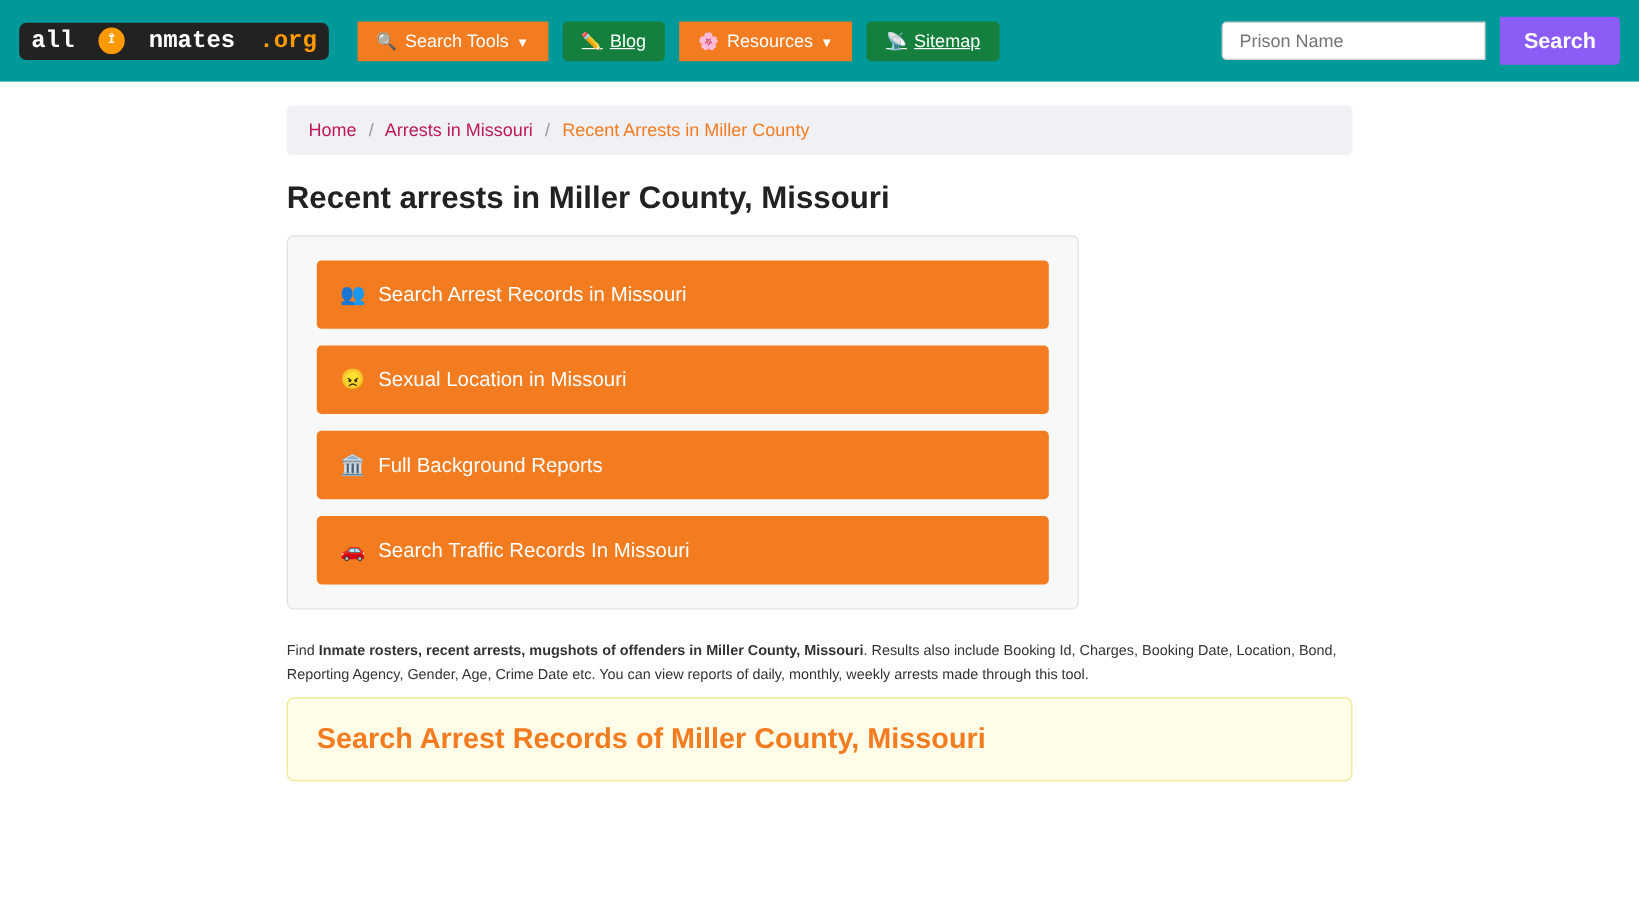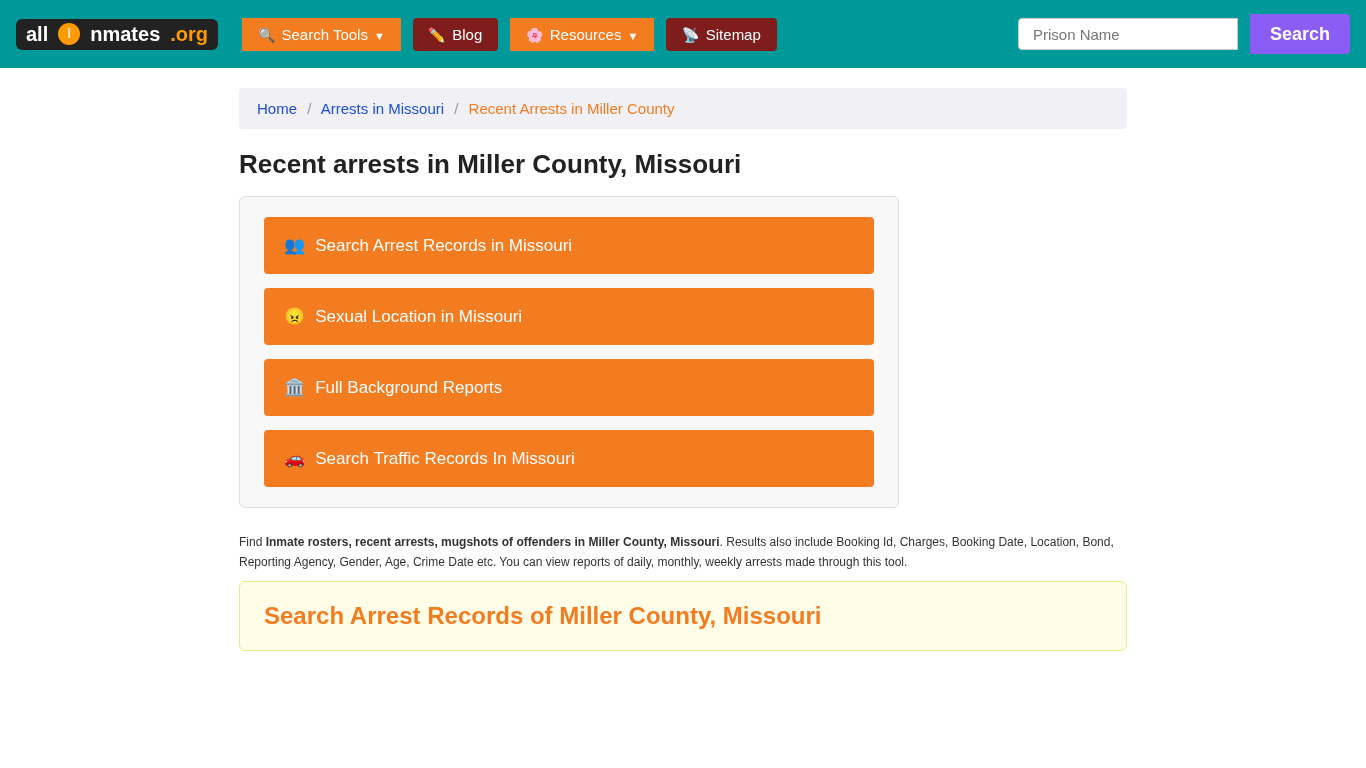--- a/index.html
+++ b/index.html
@@ -18,21 +18,22 @@
       display: flex;
       align-items: center;
       margin-right: 12px;
     }
     .logo-box {
       background: #222;
       border-radius: 6px;
       padding: 4px 10px;
       display: flex;
       align-items: center;
-      gap: 10px;
+      gap: 20px;
+      font-family: Liberation Mono, monospace;
     }
     .logo-text-all { color: #fff; font-weight: bold; font-size: 20px; }
     .logo-text-inmates { color: #fff; font-weight: bold; font-size: 20px; }
     .logo-dot {
       background: #f90;
       border-radius: 50%;
       width: 22px;
       height: 22px;
       display: inline-flex;
       align-items: center;
@@ -50,30 +51,31 @@
       border-radius: 0;
       padding: 8px 16px;
       font-size: 15px;
       cursor: pointer;
       display: flex;
       align-items: center;
       gap: 6px;
       white-space: nowrap;
     }
     .nav-btn-plain {
-      background: #7f1d1d;
+      background: #15803d;
       color: #fff;
       border: none;
       border-radius: 4px;
       padding: 8px 16px;
       font-size: 15px;
       cursor: pointer;
       display: flex;
       align-items: center;
       gap: 6px;
+      text-decoration: underline;
     }
     .nav-spacer { flex: 1; }
     .search-input-nav {
       border: 1px solid #ccc;
       border-radius: 4px 0 0 4px;
       padding: 8px 14px;
       font-size: 15px;
       width: 220px;
       outline: none;
       height: 32px;
@@ -99,21 +101,21 @@
 
     
     .breadcrumb-bar {
       background: #f0f0f5;
       border-radius: 4px;
       padding: 12px 18px;
       margin-bottom: 20px;
       font-size: 15px;
     }
     .breadcrumb-bar a, .breadcrumb-link {
-      color: #1d4ed8;
+      color: #be185d;
       text-decoration: none;
       cursor: pointer;
     }
     .breadcrumb-sep { color: #999; margin: 0 6px; }
     .breadcrumb-current { color: #f47c20; }
 
     
     .page-title {
       font-size: 26px;
       font-weight: bold;

